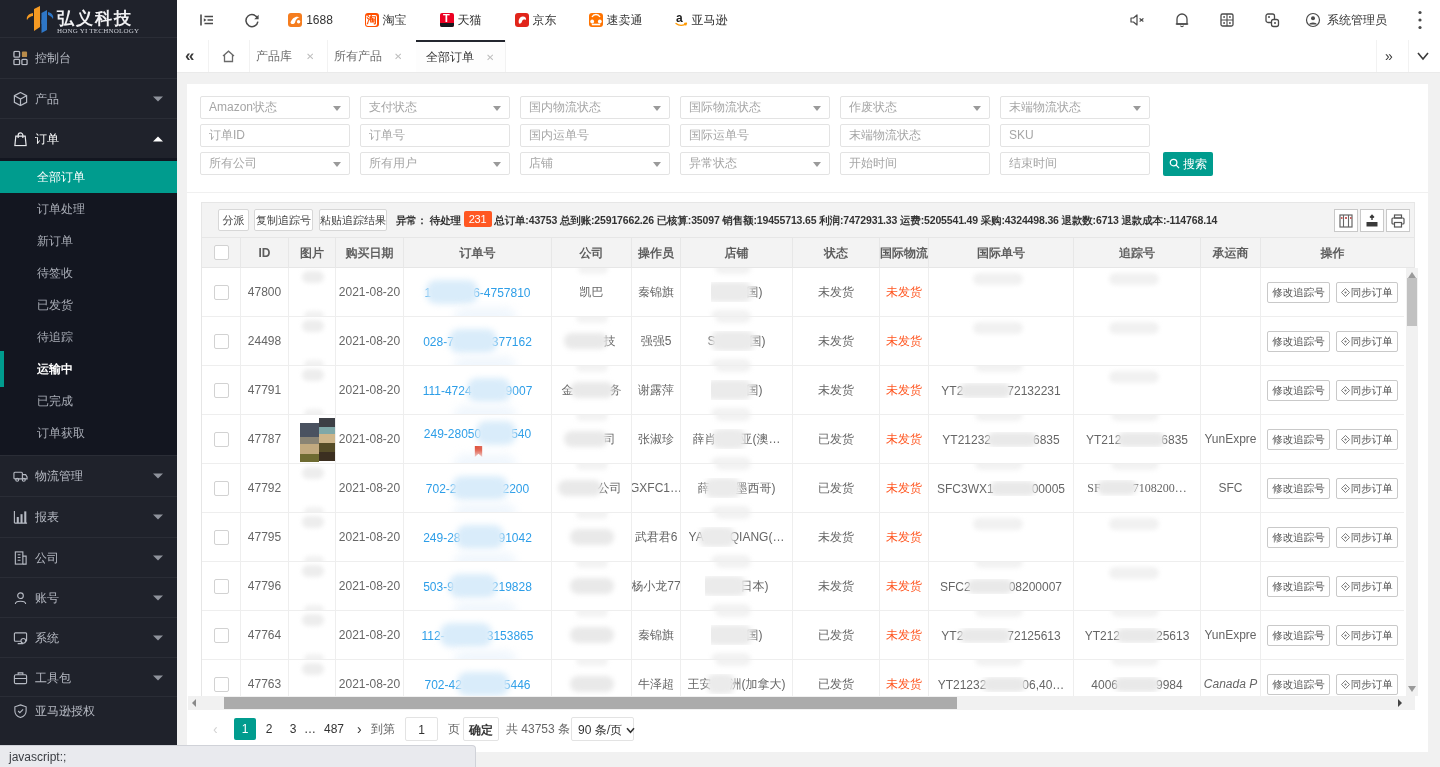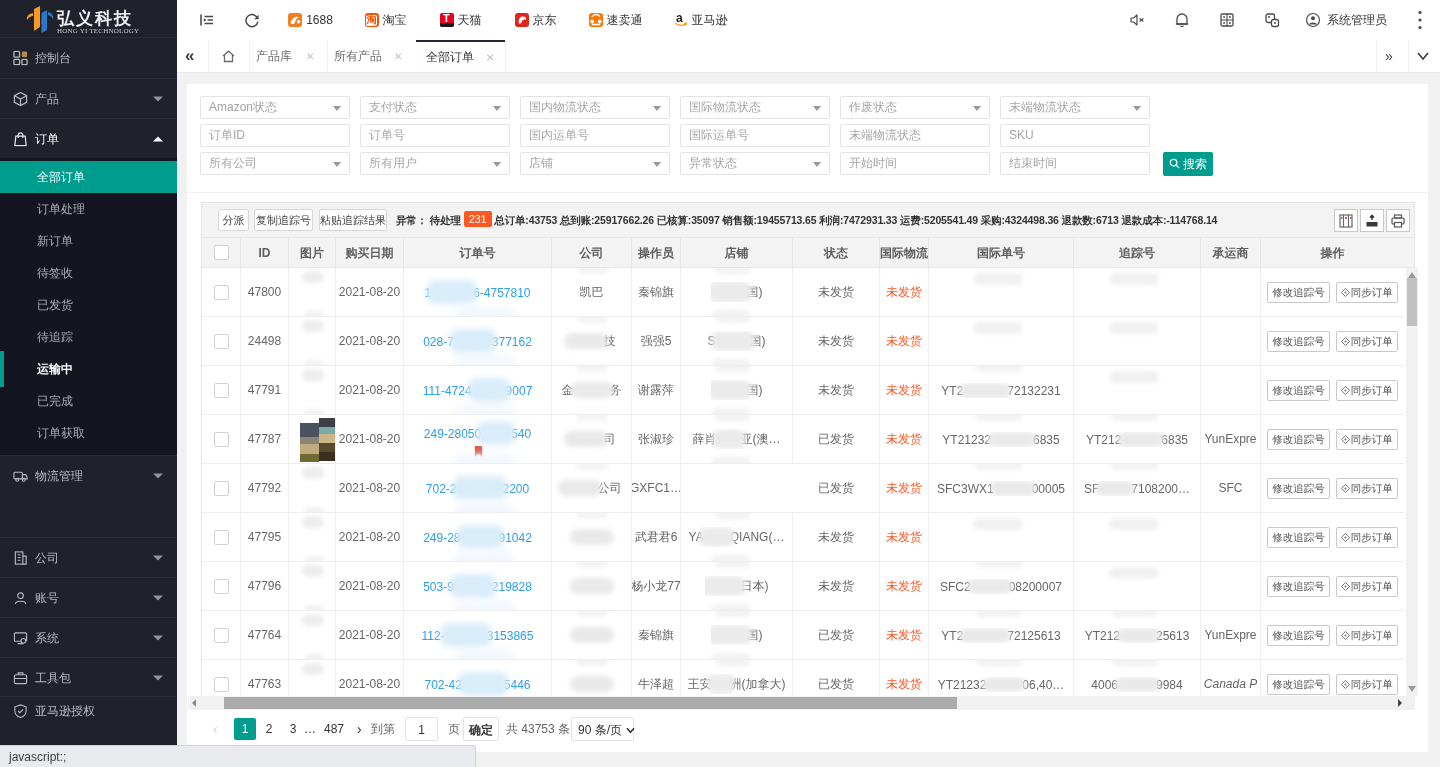--- a/index.html
+++ b/index.html
@@ -175,20 +175,31 @@
   <div class="menu-item" style="top:455px;">
     <svg class="mi-ico" viewBox="0 0 16 16">
         <rect x="1" y="4" width="9" height="7" rx="1" fill="none" stroke="#b6bac3" stroke-width="1.2"></rect>
         <path d="M10 6.5 L13.5 6.5 L15 9 L15 11 L10 11" fill="none" stroke="#b6bac3" stroke-width="1.2"></path>
         <circle cx="4.5" cy="12" r="1.6" fill="none" stroke="#b6bac3" stroke-width="1.2"></circle>
         <circle cx="11.5" cy="12" r="1.6" fill="none" stroke="#b6bac3" stroke-width="1.2"></circle>
       </svg>
     <span class="mi-txt">物流管理</span>
       <span class="mi-arrow"></span>
   </div>
+  <div class="menu-item" style="top:496px;">
+    <svg class="mi-ico" viewBox="0 0 16 16">
+        <path d="M1.5 14.5 L1.5 1.5" fill="none" stroke="#b6bac3" stroke-width="1.2"></path>
+        <path d="M1.5 14.5 L15 14.5" fill="none" stroke="#b6bac3" stroke-width="1.2"></path>
+        <rect x="4" y="8" width="2.2" height="6.5" fill="#b6bac3"></rect>
+        <rect x="8" y="5" width="2.2" height="9.5" fill="#b6bac3"></rect>
+        <rect x="12" y="2" width="2.2" height="12.5" fill="#b6bac3"></rect>
+      </svg>
+    <span class="mi-txt">报表</span>
+      <span class="mi-arrow"></span>
+  </div>
   <div class="menu-item" style="top:537px;">
     <svg class="mi-ico" viewBox="0 0 16 16">
         <rect x="2.5" y="1.5" width="8" height="13" fill="none" stroke="#b6bac3" stroke-width="1.2"></rect>
         <path d="M10.5 6 L14 6 L14 14.5 L10.5 14.5" fill="none" stroke="#b6bac3" stroke-width="1.2"></path>
         <path d="M5 4.5 L8 4.5 M5 7.5 L8 7.5 M5 10.5 L8 10.5" stroke="#b6bac3" stroke-width="1.1"></path>
       </svg>
     <span class="mi-txt">公司</span>
       <span class="mi-arrow"></span>
   </div>
   <div class="menu-item" style="top:577px;">
@@ -529,30 +540,35 @@
       <div class="tcell" style="left:134px;width:68px;">2021-08-20</div>
       <div class="tcell" style="left:202px;width:148px;">
         <span class="link" style="white-space:nowrap;">702-2<span style="display:inline-block;width:56px;height:24px;background:#d9ecfa;border-radius:10px;filter:blur(3px);vertical-align:-7px;margin:0 -5px;"></span>2200</span>
         <span class="blob" style="background:#f1f7fd;left:50px;bottom:-17px;width:62px;height:26px;filter:blur(4px);"></span>
       </div>
       <div class="tcell" style="left:350px;width:80px;">
         <span style="white-space:nowrap;"><span style="display:inline-block;width:44px;height:16px;background:#e9e9e9;border-radius:8px;filter:blur(2.5px);vertical-align:-4px;margin:0 -4px;"></span>公司</span>
         <span class="blob" style="background:#f3f3f3;left:24px;top:-5px;width:32px;height:11px;"></span>
       </div>
       <div class="tcell" style="left:430px;width:49px;">GXFC1…</div>
+      <div class="tcell" style="left:479px;width:112px;">
+        <span style="white-space:nowrap;overflow:hidden;max-width:110px;">薛<span style="display:inline-block;width:36px;height:20px;background:#ebebeb;border-radius:8px;filter:blur(2.5px);vertical-align:-6px;margin:0 -5px;"></span>墨西哥)</span>
+        <span class="blob" style="background:#f2f2f2;left:34px;top:-7px;width:36px;height:13px;"></span>
+        <span class="blob" style="background:#f2f2f2;left:30px;bottom:-7px;width:40px;height:13px;"></span>
+      </div>
       <div class="tcell" style="left:591px;width:87px;">已发货</div>
       <div class="tcell" style="left:678px;width:49px;">
         <span class="red">未发货</span>
       </div>
       <div class="tcell" style="left:727px;width:145px;">
         <span style="white-space:nowrap;overflow:hidden;max-width:140px;">SFC3WX1<span style="display:inline-block;width:46px;height:15px;background:#e9e9e9;border-radius:8px;filter:blur(2.5px);vertical-align:-3px;margin:0 -4px;"></span>00005</span>
         <span class="blob" style="background:#f2f2f2;left:46px;top:-7px;width:48px;height:13px;"></span>
       </div>
       <div class="tcell" style="left:872px;width:127px;">
-        <span style="white-space:nowrap;overflow:hidden;max-width:122px;">SF<span style="display:inline-block;width:40px;height:15px;background:#e9e9e9;border-radius:8px;filter:blur(2.5px);vertical-align:-3px;margin:0 -4px;"></span>7108200…</span>
+        <span style="white-space:nowrap;overflow:hidden;max-width:122px;font-family:Liberation Serif, serif;">SF<span style="display:inline-block;width:40px;height:15px;background:#e9e9e9;border-radius:8px;filter:blur(2.5px);vertical-align:-3px;margin:0 -4px;"></span>7108200…</span>
         <span class="blob" style="background:#f2f2f2;left:37px;top:-7px;width:48px;height:13px;"></span>
       </div>
       <div class="tcell" style="left:999px;width:60px;">SFC</div>
       <div class="tcell" style="left:1059px;width:143px;background:#fff;border-right:none;">
         <span class="obtn" style="margin-right:6px;">修改追踪号</span>
         <span class="obtn"><svg width="9" height="9" viewBox="0 0 10 10" style="vertical-align:-1px;margin-right:1px;">
             <path d="M5 0.5 L9.5 5 L5 9.5 L0.5 5 Z" fill="none" stroke="#777" stroke-width="1.1"></path>
             <circle cx="5" cy="5" r="1.2" fill="#777"></circle>
           </svg>同步订单</span>
       </div>

